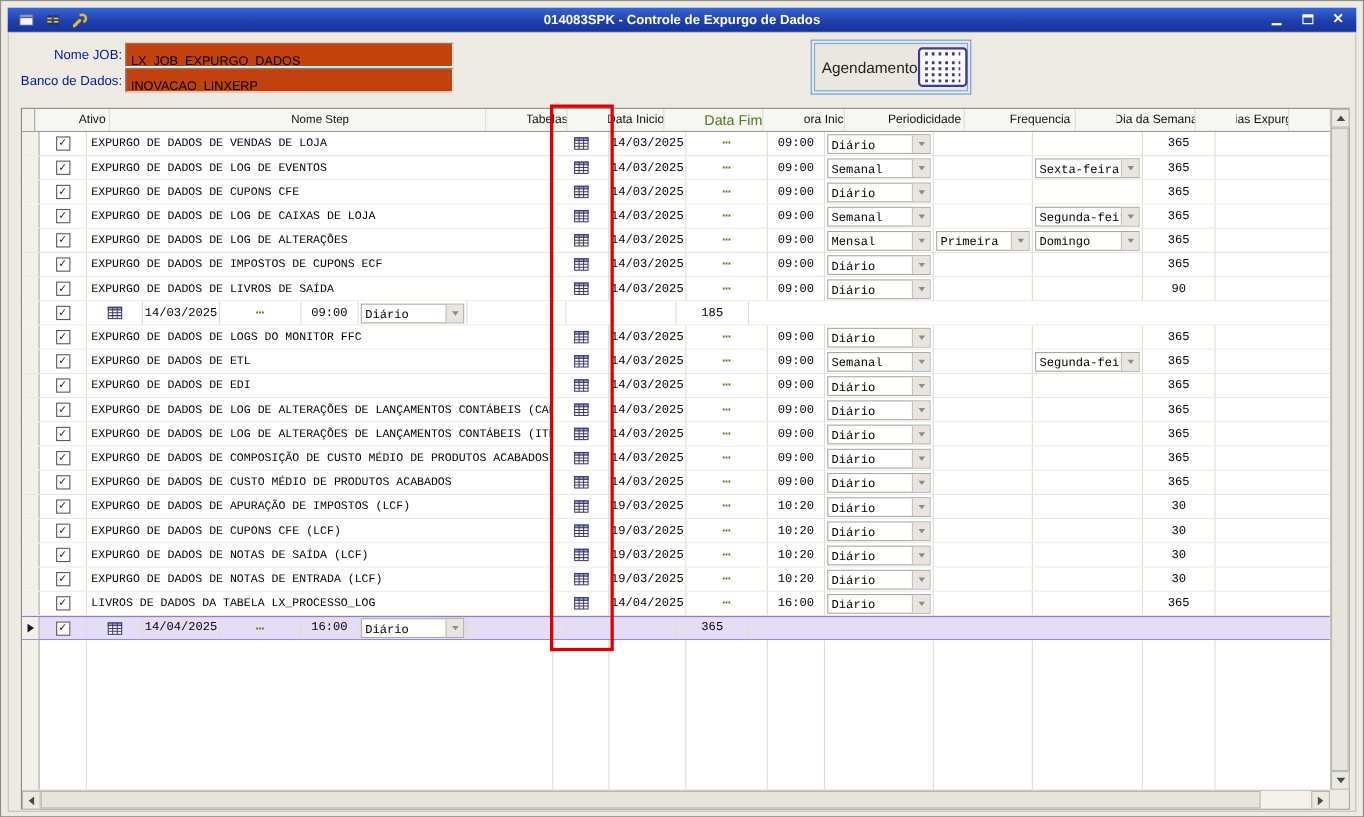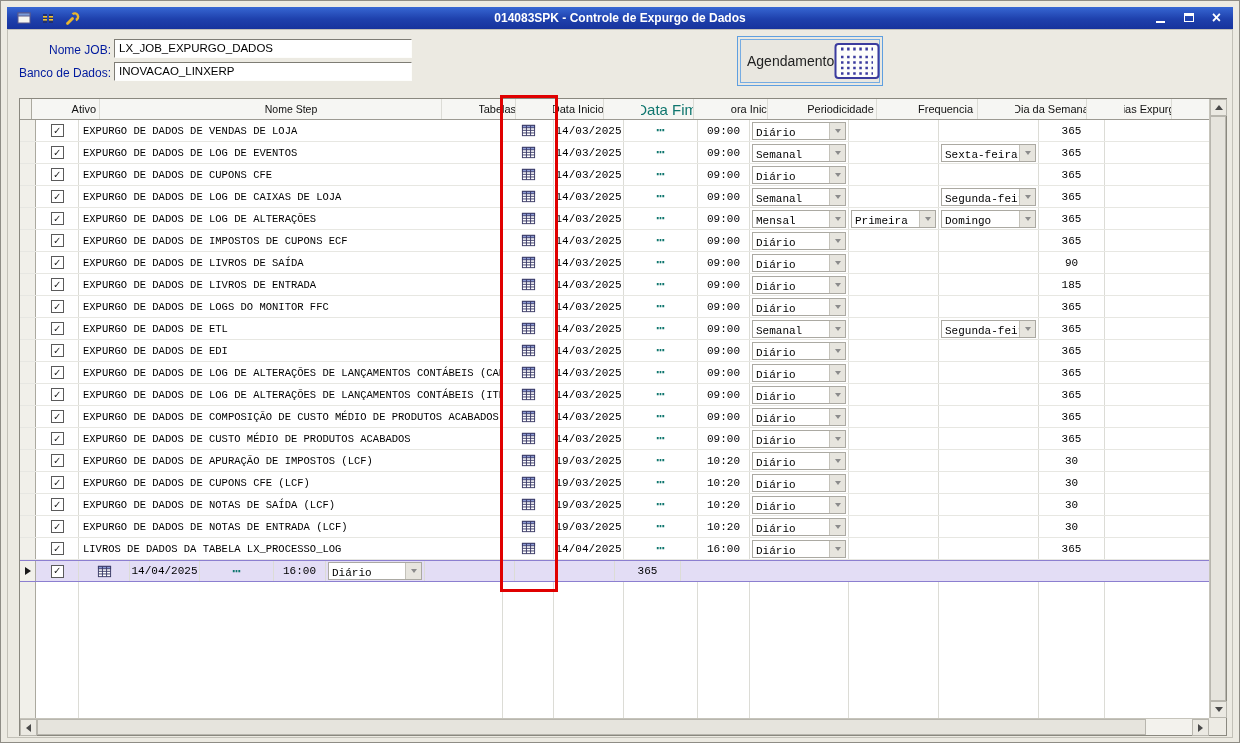--- a/index.html
+++ b/index.html
@@ -35,22 +35,22 @@
 
   
   .client-border { position:absolute; left:6px; top:28px; width:1226px; height:709px; border:1px solid #C2C0B7; pointer-events:none; }
 
   
   .f-label { position:absolute; width:105px; text-align:right; font-size:12px; color:#001A9E; }
   .lbl1 { left:5px; top:42px; }
   .lbl2 { left:5px; top:65px; }
   .f-input {
     position:absolute; left:113px; width:298px; height:19px;
-    background:#ffffff; border:1px solid; border-color:#7E7C74 #FDFDFB #FDFDFB #7E7C74;
-    font-size:11.5px; padding:2px 4px; white-space:nowrap; overflow:hidden;
+    background:#c2410c; border:1px solid; border-color:#7E7C74 #FDFDFB #FDFDFB #7E7C74;
+    font-size:11.5px; padding:10px 4px; white-space:nowrap; overflow:hidden;
   }
   .inp1 { top:38px; }
   .inp2 { top:61px; }
 
   .agend-wrap {
     position:absolute; left:736px; top:35px; width:146px; height:50px;
     border:1px solid #5E9FE0; padding:2px; background:#EAE8E1;
   }
   .agend-btn {
     width:100%; height:100%; border:1px solid #76ACE2; background:#E9E7E0;
@@ -79,21 +79,21 @@
   .grid-filler { flex:1; display:flex; background:#fff; }
   .cell {
     display:flex; align-items:center; border-right:1px solid #DCDCD6;
     font-size:11px; overflow:hidden; white-space:nowrap;
   }
   .c-ind  { width:16px; background:#F1F0EA; border-right:1px solid #ABA99F; justify-content:center; }
   .c-ativo{ width:43px; justify-content:center; }
   .c-nome { width:424px; padding-left:4px; font-size:10.5px; }
   .c-tab  { width:51px; justify-content:center; }
   .c-dtini{ width:70px; justify-content:center; }
-  .c-dtfim{ width:74px; justify-content:center; color:#0f766e; font-size:15px; }
+  .c-dtfim{ width:74px; justify-content:center; color:#4d7c0f; font-size:13px; }
   .c-hora { width:52px; justify-content:center; }
   .c-per  { width:99px; }
   .c-freq { width:90px; }
   .c-dia  { width:100px; }
   .c-dias { width:66px; justify-content:center; }
   .c-fill { flex:1; border-right:none; }
 
   .row-arrow {
     width:0; height:0;
     border-top:4px solid transparent; border-bottom:4px solid transparent;
@@ -464,21 +464,20 @@
             <div class="cell c-freq"></div>
             <div class="cell c-dia"></div>
             <div class="cell c-dias">90</div>
             <div class="cell c-fill"></div>
           </div>
           <div class="grid-row">
             <div class="cell c-ind"></div>
             <div class="cell c-ativo">
               <span class="chk"></span>
             </div>
-            <div class="cell c-nome">EXPURGO DE DADOS DE LIVROS DE ENTRADA</div>
             <div class="cell c-tab">
               <svg class="tbl-icon" viewBox="0 0 16 16">
                 <rect x="1.5" y="2.5" width="13" height="11" fill="#fff" stroke="#3A3A66"></rect>
                 <rect x="1.5" y="2.5" width="13" height="2.6" fill="#8C9BD6" stroke="#3A3A66"></rect>
                 <line x1="5.8" y1="2.5" x2="5.8" y2="13.5" stroke="#3A3A66"></line>
                 <line x1="10.2" y1="2.5" x2="10.2" y2="13.5" stroke="#3A3A66"></line>
                 <line x1="1.5" y1="7.8" x2="14.5" y2="7.8" stroke="#3A3A66"></line>
                 <line x1="1.5" y1="10.6" x2="14.5" y2="10.6" stroke="#3A3A66"></line>
               </svg>
             </div>

